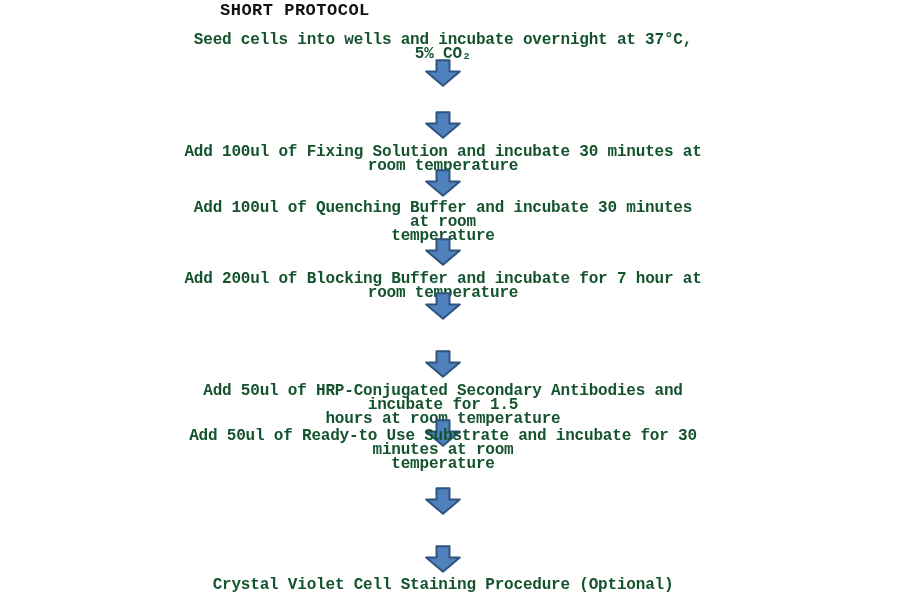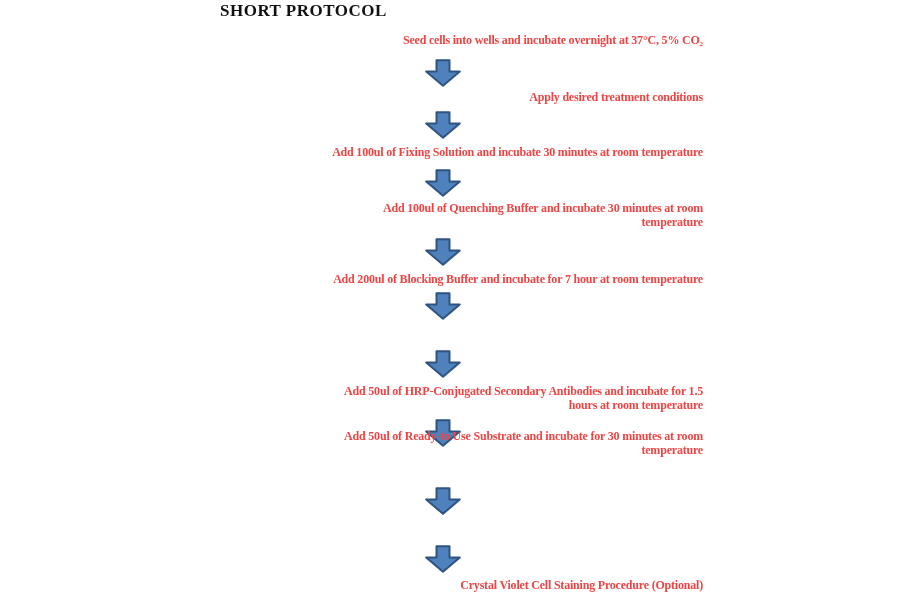--- a/index.html
+++ b/index.html
@@ -6,43 +6,43 @@
     margin: 0;
     padding: 0;
     background: #ffffff;
   }
   .canvas {
     position: relative;
     width: 900px;
     height: 594px;
     background: #ffffff;
     overflow: hidden;
-    font-family: Liberation Serif, serif;
+    font-family: Liberation Mono, monospace;
   }
   .title {
     position: absolute;
     left: 220px;
     top: 1px;
     margin: 0;
     font-size: 17px;
     font-weight: bold;
     letter-spacing: 0.5px;
     color: #111111;
     white-space: nowrap;
   }
   .step {
     position: absolute;
     left: 183px;
     width: 520px;
-    text-align: right;
-    font-size: 12px;
+    text-align: center;
+    font-size: 16px;
     line-height: 14px;
     font-weight: bold;
     letter-spacing: -0.2px;
-    color: #ef4444;
+    color: #14532d;
     white-space: pre-line;
   }
   .arrow {
     position: absolute;
     left: 425px;
     width: 36px;
     height: 28px;
   }
   .arrow svg {
     display: block;
@@ -58,21 +58,20 @@
   <h1 class="title">SHORT PROTOCOL</h1>
 
   <div class="step" style="top:33px">Seed cells into wells and incubate overnight at 37°C, 5% CO₂</div>
 
   <div class="arrow" style="top:59px">
     <svg viewBox="0 0 36 28" aria-hidden="true">
       <path d="M11.5 1.2 H24.5 V12.5 H34.8 L18 26.8 L1.2 12.5 H11.5 Z" stroke-width="2" stroke-linejoin="round" fill="#4f81bd" stroke="#2f5480"></path>
     </svg>
   </div>
 
-  <div class="step" style="top:90px">Apply desired treatment conditions</div>
 
   <div class="arrow" style="top:111px">
     <svg viewBox="0 0 36 28" aria-hidden="true">
       <path d="M11.5 1.2 H24.5 V12.5 H34.8 L18 26.8 L1.2 12.5 H11.5 Z" stroke-width="2" stroke-linejoin="round" fill="#4f81bd" stroke="#2f5480"></path>
     </svg>
   </div>
 
   <div class="step" style="top:145px">Add 100ul of Fixing Solution and incubate 30 minutes at room temperature</div>
 
   <div class="arrow" style="top:169px">

